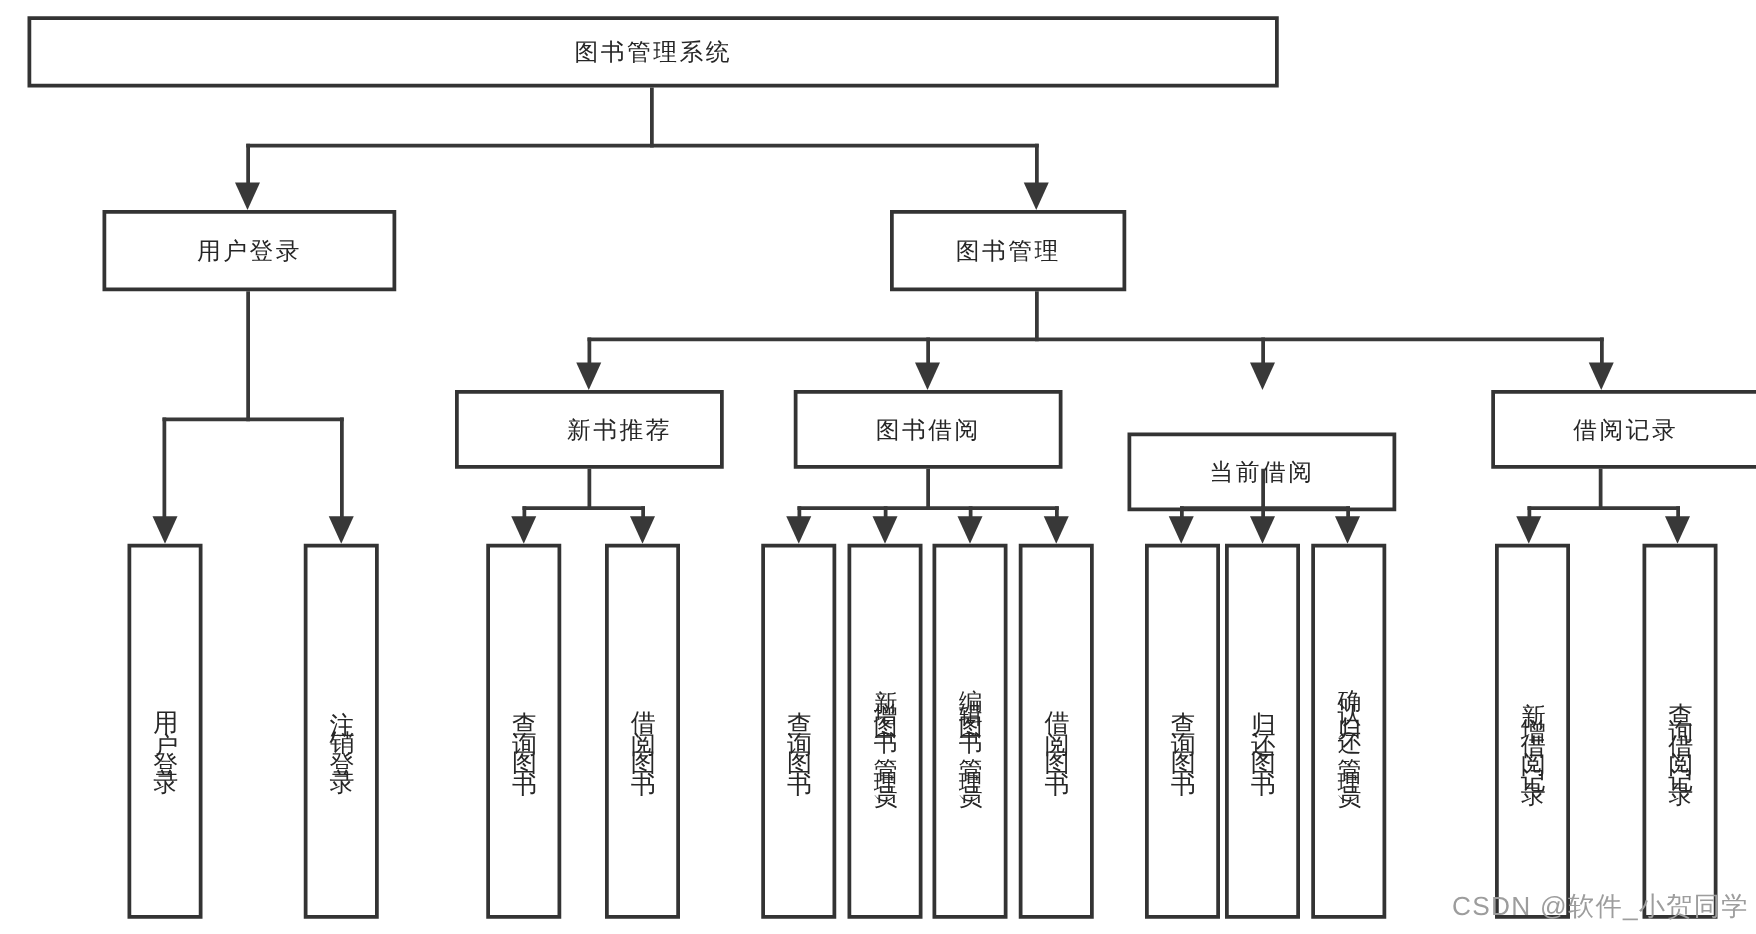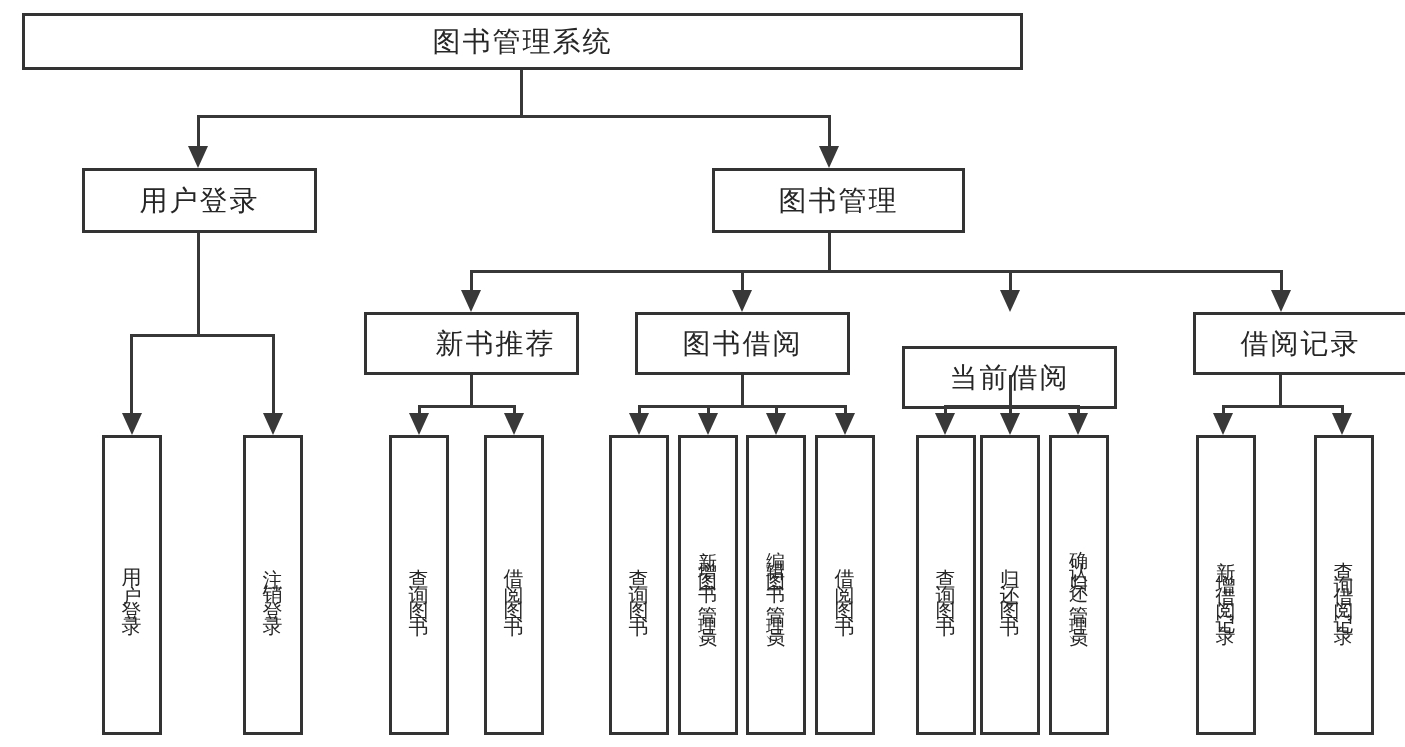--- a/index.html
+++ b/index.html
@@ -4,21 +4,21 @@
 <style>
   html,body{margin:0;padding:0;background:#ffffff;}
   .canvas{
     position:relative;width:1405px;height:747px;background:#ffffff;
     font-family:"Liberation Sans",sans-serif;overflow:hidden;
   }
   .node{
     position:absolute;background:#ffffff;border:3px solid #333333;
     box-sizing:border-box;display:flex;align-items:center;justify-content:center;
   }
-  .h-label{font-size:28px;color:#262626;letter-spacing:2px;white-space:nowrap;}
+  .h-label{font-size:19px;color:#262626;letter-spacing:2px;white-space:nowrap;}
   .leaf{width:60px;top:435px;height:300px;}
   .v-label{
     writing-mode:vertical-rl;text-orientation:mixed;
     font-size:20px;letter-spacing:16px;color:#262626;line-height:1;
   }
   .leaf.mid .v-label{letter-spacing:13px;}
   .leaf.long .v-label{font-size:19px;letter-spacing:11px;}
   .line{position:absolute;background:#383838;}
   .arrow{
     position:absolute;width:0;height:0;
@@ -42,21 +42,21 @@
   <div class="line" style="left:520px;top:70px;width:3px;height:48px;"></div>
   <div class="line" style="left:197px;top:115px;width:634px;height:3px;"></div>
   <div class="line" style="left:197px;top:115px;width:3px;height:34px;"></div>
   <div class="arrow" style="left:188px;top:146px;"></div>
   <div class="line" style="left:828px;top:115px;width:3px;height:34px;"></div>
   <div class="arrow" style="left:819px;top:146px;"></div>
 
   <div class="node" style="left:82px;top:168px;width:235px;height:65px;">
     <span class="h-label">用户登录</span>
   </div>
-  <div class="node" style="left:712px;top:168px;width:253px;height:65px;">
+  <div class="node" style="left:712px;top:168px;width:189px;height:65px;">
     <span class="h-label">图书管理</span>
   </div>
 
   <div class="line" style="left:197px;top:233px;width:3px;height:104px;"></div>
   <div class="line" style="left:130px;top:334px;width:145px;height:3px;"></div>
   <div class="line" style="left:130px;top:334px;width:3px;height:80px;"></div>
   <div class="arrow" style="left:122px;top:413px;"></div>
   <div class="line" style="left:272px;top:334px;width:3px;height:80px;"></div>
   <div class="arrow" style="left:263px;top:413px;"></div>
 
@@ -155,14 +155,15 @@
     <span class="v-label">确认归还（管理员）</span>
   </div>
 
   <div class="node leaf mid" style="left:1196px;">
     <span class="v-label">新增借阅记录</span>
   </div>
   <div class="node leaf mid" style="left:1314px;">
     <span class="v-label">查询借阅记录</span>
   </div>
 
+  <div class="watermark">CSDN @软件_小贺同学</div>
 
 </div>
 
 </body></html>

